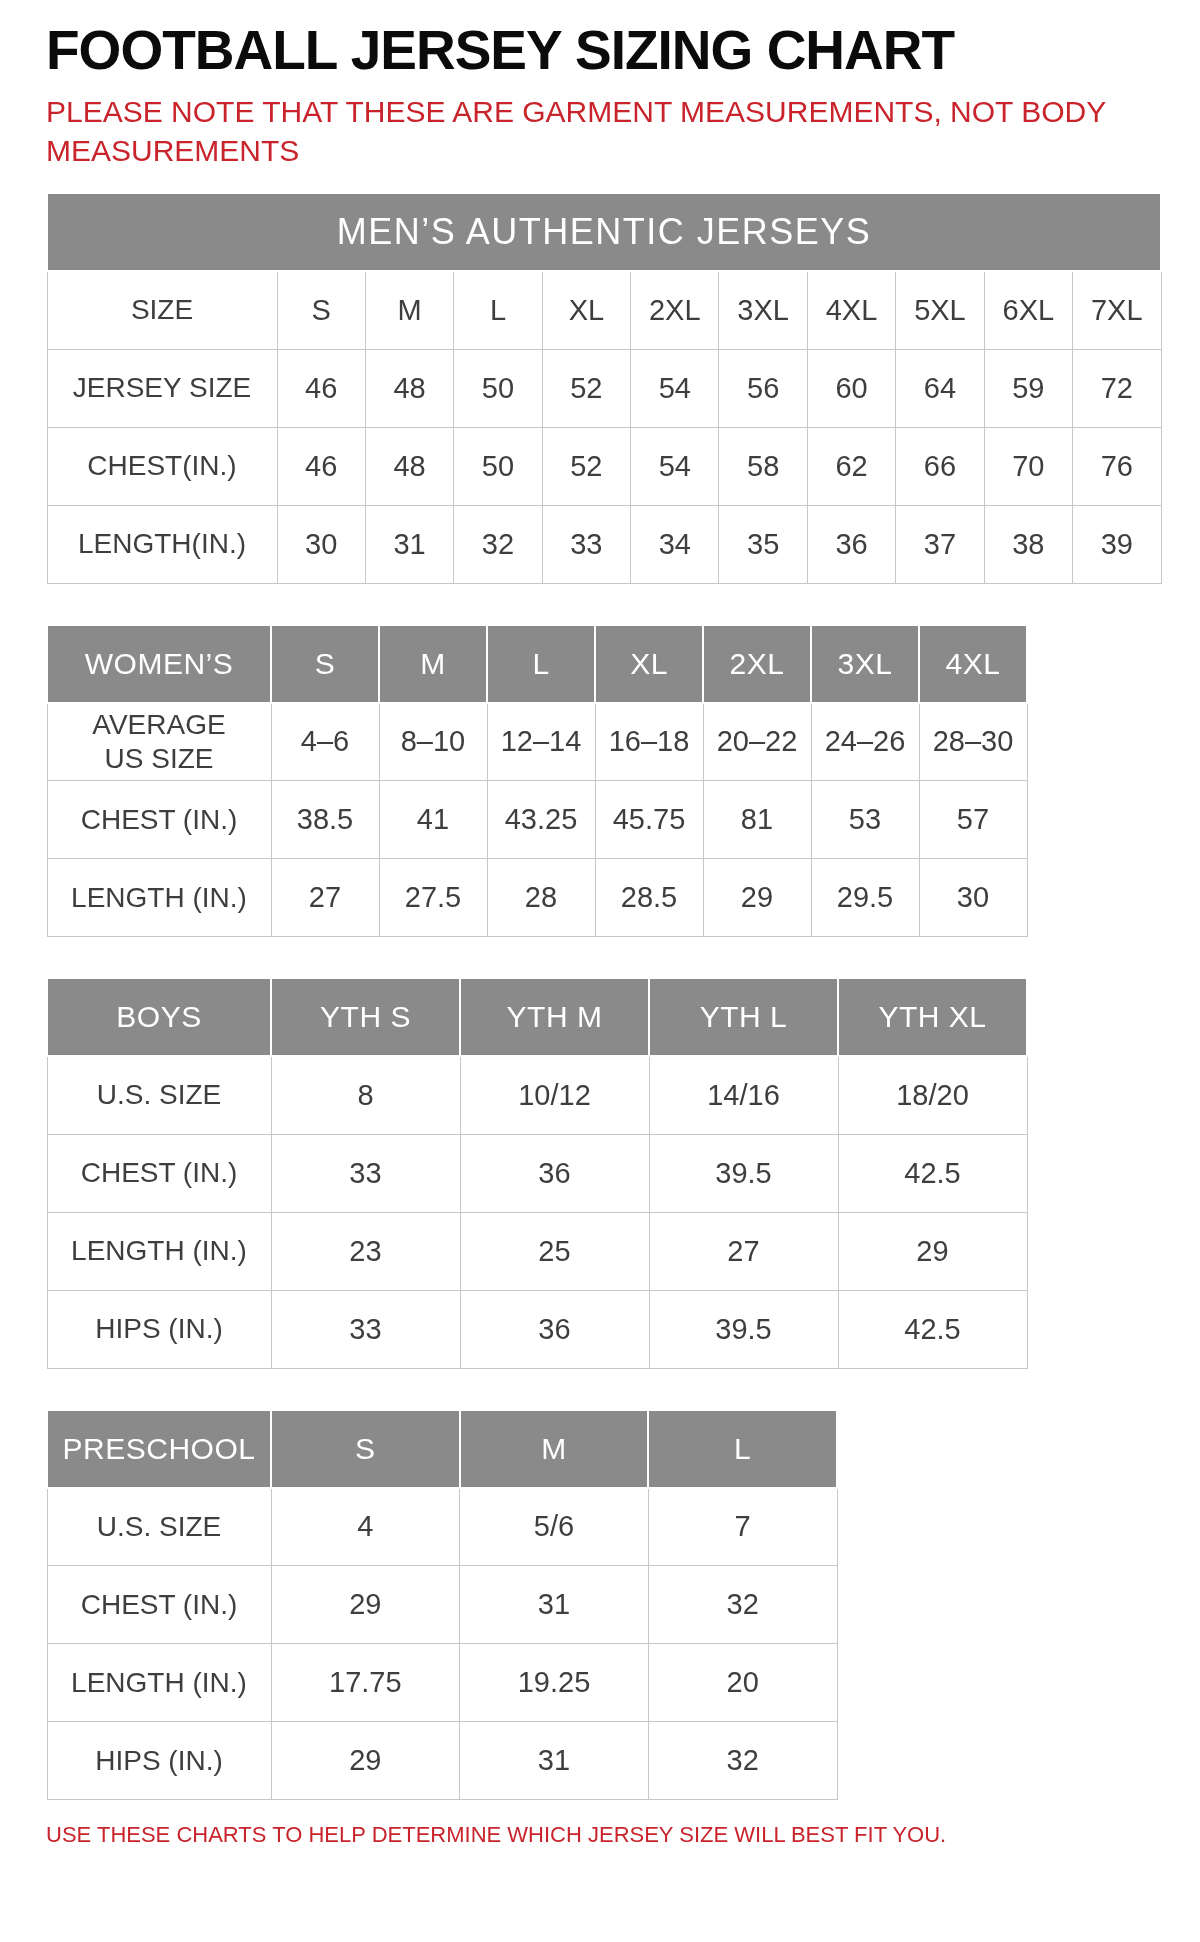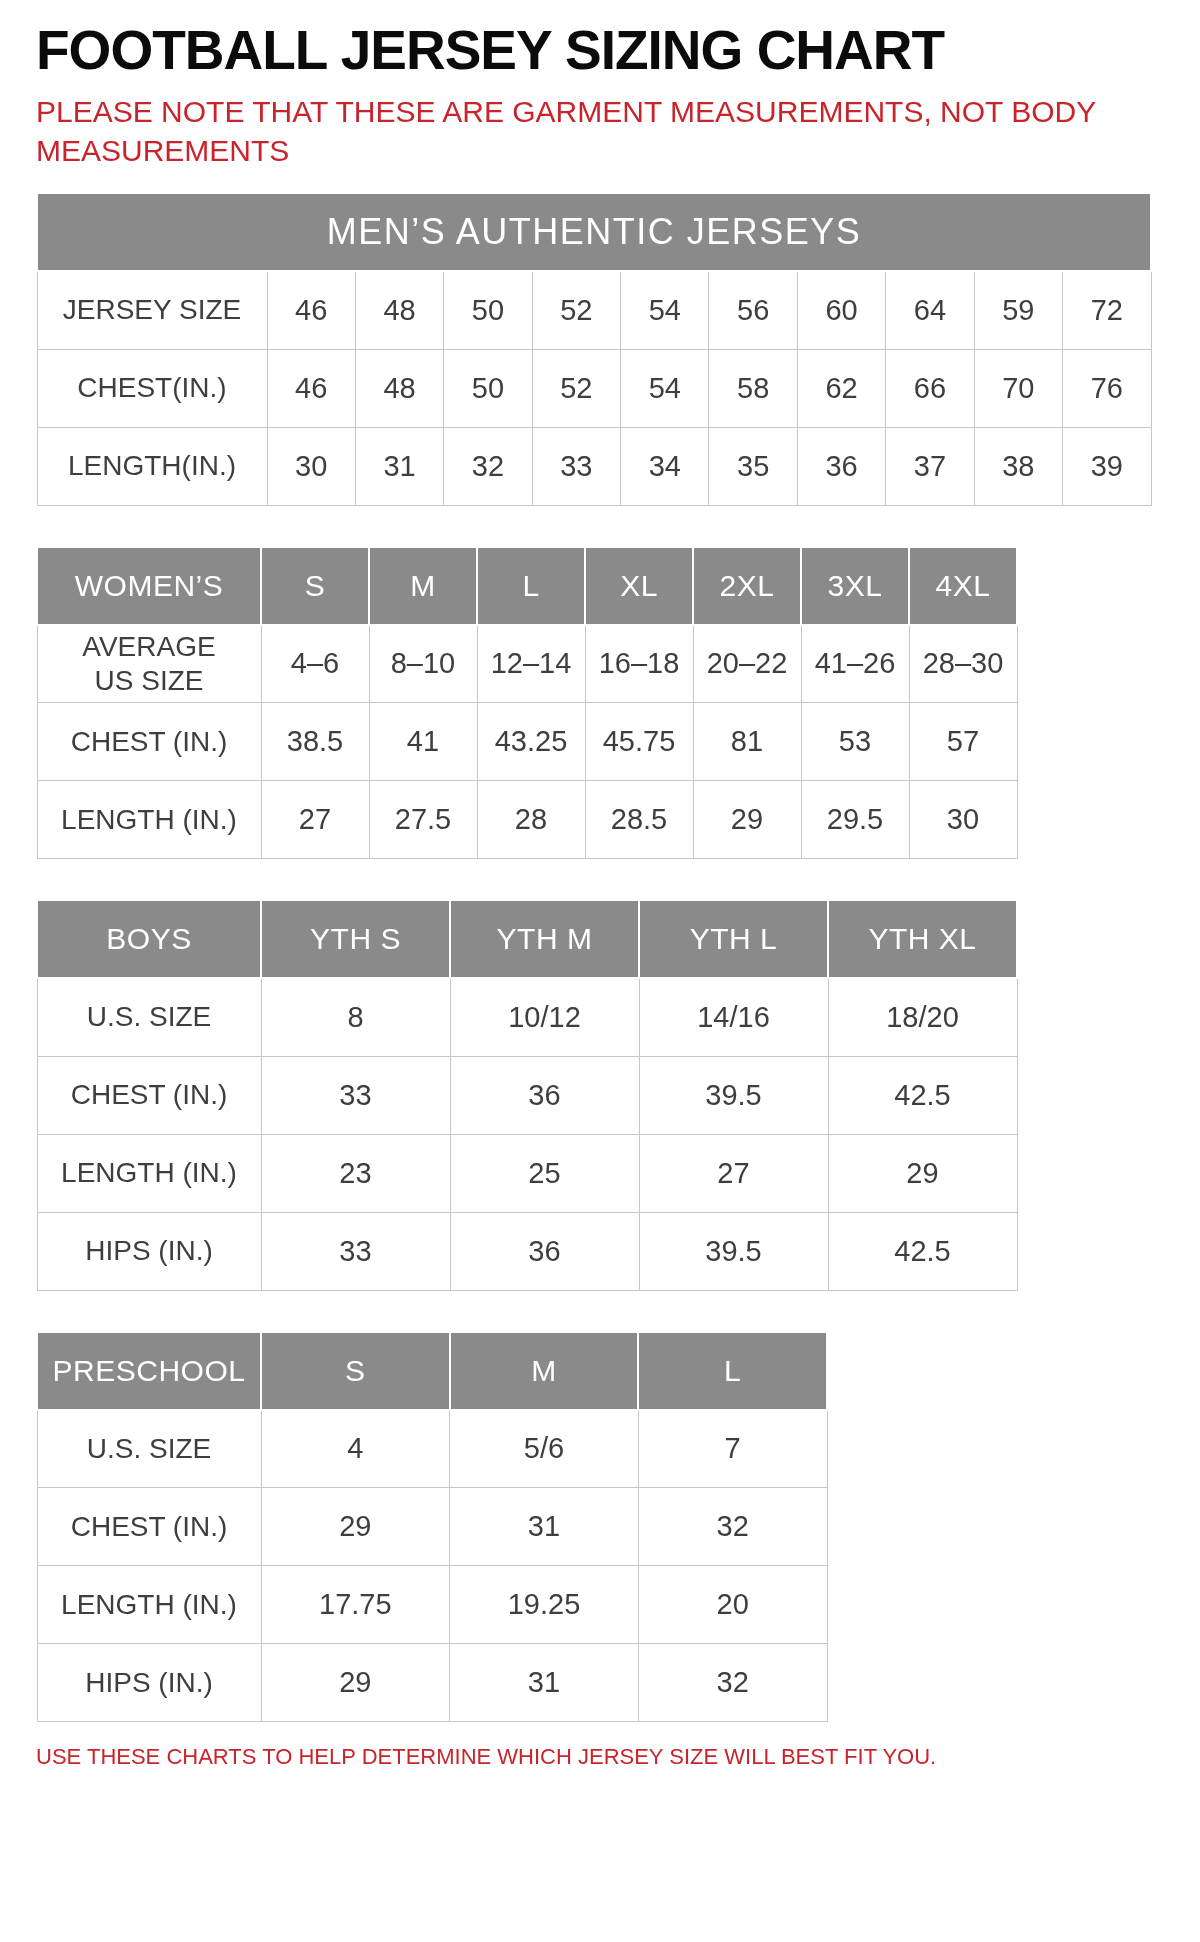--- a/index.html
+++ b/index.html
@@ -4,21 +4,21 @@
 <style>
   * { margin: 0; padding: 0; box-sizing: border-box; }
   html, body { background: #ffffff; }
   body {
     width: 1200px;
     height: 1942px;
     overflow: hidden;
     font-family: "Liberation Sans", "DejaVu Sans", sans-serif;
     color: var(--text_dark, #3e3e3e);
   }
-  .page { padding: 20px 42px 0 36px; }
+  .page { padding: 20px 42px 0 46px; }
 
   .title {
     font-size: 55px;
     line-height: 60px;
     font-weight: 800;
     letter-spacing: -1px;
     color: var(--title_black, #0b0b0b);
     margin-bottom: 12px;
   }
   .note-top {
@@ -87,20 +87,33 @@
     <colgroup>
       <col class="col-label-mens">
       <col span="10">
     </colgroup>
     <thead>
       <tr>
         <th class="band mens-band" colspan="11">MEN’S AUTHENTIC JERSEYS</th>
       </tr>
     </thead>
     <tbody>
+        <tr>
+          <th class="rowlabel">SIZE</th>
+          <td>S</td>
+          <td>M</td>
+          <td>L</td>
+          <td>XL</td>
+          <td>2XL</td>
+          <td>3XL</td>
+          <td>4XL</td>
+          <td>5XL</td>
+          <td>6XL</td>
+          <td>7XL</td>
+        </tr>
         <tr>
           <th class="rowlabel">JERSEY SIZE</th>
           <td>46</td>
           <td>48</td>
           <td>50</td>
           <td>52</td>
           <td>54</td>
           <td>56</td>
           <td>60</td>
           <td>64</td>
@@ -155,21 +168,21 @@
     </thead>
     <tbody>
         <tr>
           <th class="rowlabel">AVERAGE
 US SIZE</th>
           <td>4–6</td>
           <td>8–10</td>
           <td>12–14</td>
           <td>16–18</td>
           <td>20–22</td>
-          <td>41–26</td>
+          <td>24–26</td>
           <td>28–30</td>
         </tr>
         <tr>
           <th class="rowlabel">CHEST (IN.)</th>
           <td>38.5</td>
           <td>41</td>
           <td>43.25</td>
           <td>45.75</td>
           <td>81</td>
           <td>53</td>

